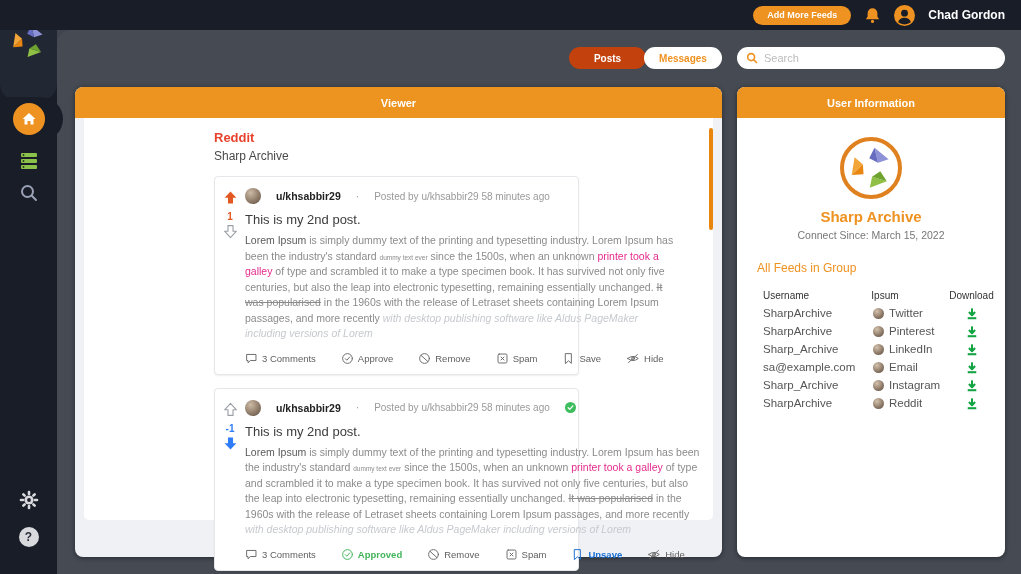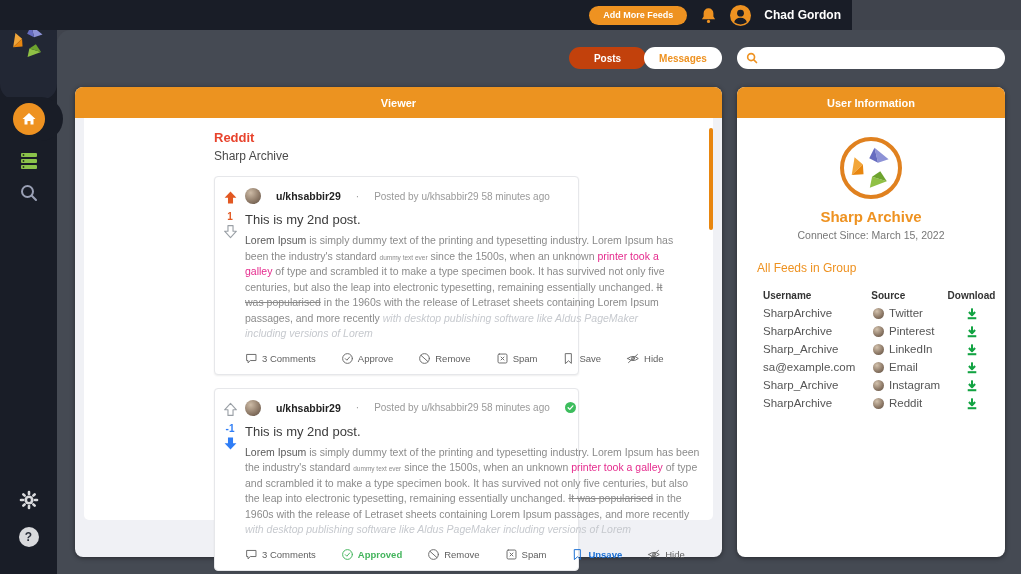--- a/index.html
+++ b/index.html
@@ -1,20 +1,20 @@
 <!DOCTYPE html>
 <html><head>
 <meta charset="utf-8">
 <style>
   * { margin:0; padding:0; box-sizing:border-box; }
   html,body { width:1021px; height:574px; overflow:hidden; }
   body { font-family:"Liberation Sans","DejaVu Sans",sans-serif; background:#40444d; position:relative; }
 
   
-  .topbar { position:absolute; left:0; top:0; width:852px; height:30px; background:#191d27; display:flex; align-items:center; justify-content:flex-end; gap:13px; padding-right:11px; z-index:5; }
+  .topbar { position:absolute; left:0; top:0; width:1021px; height:30px; background:#191d27; display:flex; align-items:center; justify-content:flex-end; gap:13px; padding-right:16px; z-index:5; }
   .btn-add-feeds { background:#ee9221; color:#fff; border:none; border-radius:10px; height:19px; padding:0 14px; font-size:9px; font-weight:bold; font-family:inherit; cursor:pointer; }
   .topbar-user-name { color:#fff; font-size:12px; font-weight:bold; }
   .sidebar { position:absolute; left:0; top:0; width:57px; height:574px; background:#191d27; z-index:4; }
   .logo-block { position:absolute; left:0; top:0; width:57px; height:100px; background:#222734; border-radius:0 0 16px 16px; }
   .sidebar-logo { position:absolute; left:11px; top:24px; }
   .home-notch { position:absolute; left:0; top:97px; width:63px; height:44px; background:#191d27; border-radius:0 22px 22px 0; }
   .home-btn { position:absolute; left:13px; top:103px; width:32px; height:32px; background:#ee9221; border-radius:50%; display:flex; align-items:center; justify-content:center; cursor:pointer; }
   .side-icon { position:absolute; left:0; width:57px; display:flex; justify-content:center; cursor:pointer; }
   .icon-list { top:150px; } .icon-search { top:183px; }
   .icon-gear { top:490px; } .icon-help { top:527px; }
@@ -70,21 +70,21 @@
   .action-item.state-saved { color:#1a6fd4; font-weight:bold; } .action-item.state-saved svg { stroke:#1a6fd4; }
 
   
   .ui-logo-wrap { display:flex; justify-content:center; margin-top:19px; }
   .ui-logo-circle { width:62px; height:62px; border-radius:50%; border:4px solid #e0811f; background:#fff; display:flex; align-items:center; justify-content:center; }
   .ui-name { text-align:center; color:#ee9221; font-size:15px; font-weight:bold; margin-top:9px; }
   .ui-since { text-align:center; color:#777; font-size:10.5px; margin-top:4px; }
   .ui-section { color:#ee9221; font-size:12px; margin:20px 0 0 20px; }
   .feed-table { margin:11px 18px 0 26px; }
   .feed-head, .feed-row { display:flex; align-items:center; height:18px; }
-  .feed-head { font-size:10px; font-weight:bold; color:#333;gap:12px; }
+  .feed-head { font-size:10px; font-weight:normal; color:#333;gap:12px; }
   .col-user { width:110px; } .col-src { width:83px; display:flex; align-items:center; gap:5px; } .col-dl { width:31px; display:flex; justify-content:center; }
   .feed-row { font-size:11.5px; color:#555; }
   .src-avatar { width:11px; height:11px; border-radius:50%; background:radial-gradient(circle at 35% 30%, #d3c2ad, #8a7664 60%, #5a4c40); flex-shrink:0; }
   .dl-btn { cursor:pointer; display:flex; }
 </style>
 </head>
 <body>
 
 <div class="topbar">
   <button class="btn-add-feeds">Add More Feeds</button>
@@ -169,20 +169,21 @@
 
   <button class="pill-btn btn-posts">Posts</button>
   <button class="pill-btn btn-messages">Messages</button>
   <div class="search-box">
     <span style="display:flex;">
       <svg width="12" height="12" viewBox="0 0 16 16" fill="none" stroke="#ee9221" stroke-width="2.2">
           <circle cx="6.8" cy="6.8" r="4.6"></circle>
           <line x1="10.4" y1="10.4" x2="14" y2="14" stroke-linecap="round"></line>
         </svg>
     </span>
+    <input type="text" placeholder="Search" style="">
   </div>
 
   <div class="panel viewer-panel">
     <div class="panel-header">Viewer</div>
     <div class="viewer-sheet">
       <div class="viewer-scroll-thumb"></div>
       <div class="viewer-inner">
         <div class="source-title">Reddit</div>
         <div class="source-subtitle">Sharp Archive</div>
         <div id="posts-container">
@@ -348,21 +349,21 @@
             </g>
         </svg>
       </div>
     </div>
     <div class="ui-name">Sharp Archive</div>
     <div class="ui-since">Connect Since: March 15, 2022</div>
     <div class="ui-section">All Feeds in Group</div>
     <div class="feed-table">
       <div class="feed-head">
         <span class="col-user">Username</span>
-        <span class="col-src">Source</span>
+        <span class="col-src">Ipsum</span>
         <span class="col-dl" style="font-size:10px;">Download</span>
       </div>
       <div id="feed-rows">
   <div class="feed-row">
     <span class="col-user">SharpArchive</span>
     <span class="col-src">
       <span class="src-avatar"></span>
       <span>Twitter</span>
     </span>
     <span class="col-dl">

